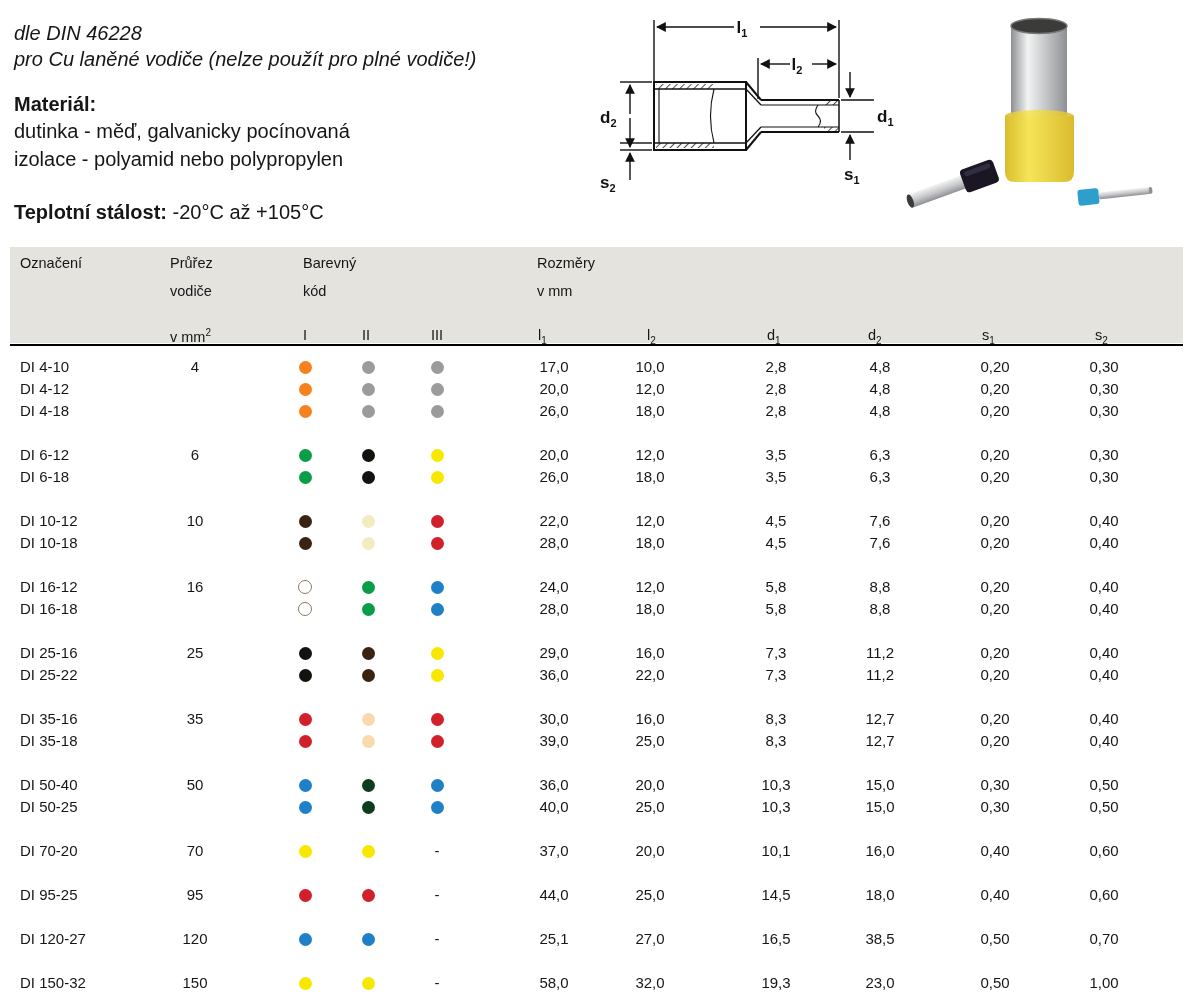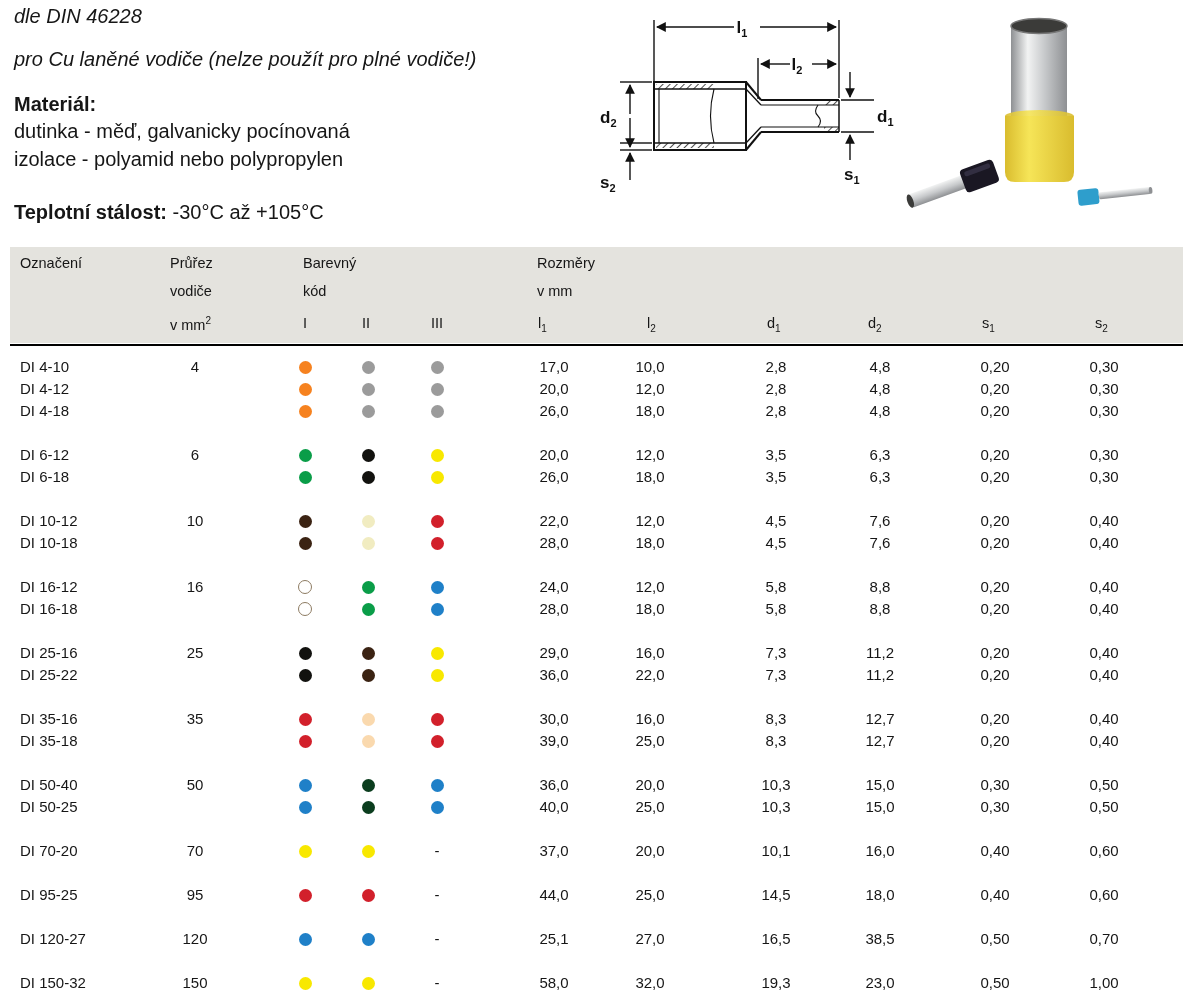--- a/index.html
+++ b/index.html
@@ -4,32 +4,32 @@
 <style>
   html,body{margin:0;padding:0}
   body{
     position:relative;width:1193px;height:1002px;background:#ffffff;
     font-family:"Liberation Sans",sans-serif;color:#161616;overflow:hidden;
   }
   
   .line{position:absolute;left:14px;font-size:20px;white-space:nowrap}
   .it{font-style:italic}
   .bold{font-weight:bold}
-  .din{top:5px}
+  .din{top:22px}
   .subtitle{top:48px}
   .mat-h{top:93px}
   .mat1{top:120px}
   .mat2{top:148px}
   .temp{top:201px}
   
   .thead{position:absolute;left:10px;top:247px;width:1173px;height:96px}
   .thead > span{position:absolute;font-weight:normal;font-size:14.5px;white-space:nowrap}
   .thead sub{font-size:10px}
   .thead sup{font-size:10px}
-  .r1{top:8px}.r2{top:36px}.r3{top:68px}
+  .r1{top:8px}.r2{top:36px}.r3{top:80px}
   .rule{position:absolute;left:10px;top:344px;width:1173px;height:2px;background:#000}
   
   .tbody{position:absolute;left:0;top:356px;width:1193px}
   .tgroup{margin-bottom:22px}
   .trow{position:relative;height:22px;font-size:15px}
   .trow > span{position:absolute;line-height:22px;white-space:nowrap}
   .c-name{left:20px;width:150px;text-align:left}
   .c-cross{left:160px;width:70px;text-align:center}
   .c-dot{top:0;width:14px;height:22px;display:flex;align-items:center;justify-content:center}
   .d0{left:298px}.d1{left:361px}.d2{left:430px}
@@ -46,21 +46,21 @@
 </head>
 <body>
 
 <div class="line it din">dle DIN 46228</div>
 <div class="line it subtitle">pro Cu laněné vodiče (nelze použít pro plné vodiče!)</div>
 <div class="line bold mat-h">Materiál:</div>
 <div class="line mat1">dutinka - měď, galvanicky pocínovaná</div>
 <div class="line mat2">izolace - polyamid nebo polypropylen</div>
 <div class="line temp">
   <b>Teplotní stálost:</b>
-  <span>-30°C až +105°C</span>
+  <span>-20°C až +105°C</span>
 </div>
 
 <div class="diagram">
 <svg width="300" height="206" viewBox="0 0 300 206">
   <defs>
     <pattern id="hatch" patternUnits="userSpaceOnUse" width="5" height="5" patternTransform="rotate(45)">
       <line x1="0" y1="0" x2="0" y2="5" stroke="#111" stroke-width="1.5"></line>
     </pattern>
     <marker id="arr" viewBox="0 0 10 10" refX="9" refY="5" markerWidth="9" markerHeight="7" orient="auto">
       <path d="M0,0 L10,5 L0,10 z" fill="#111"></path>

